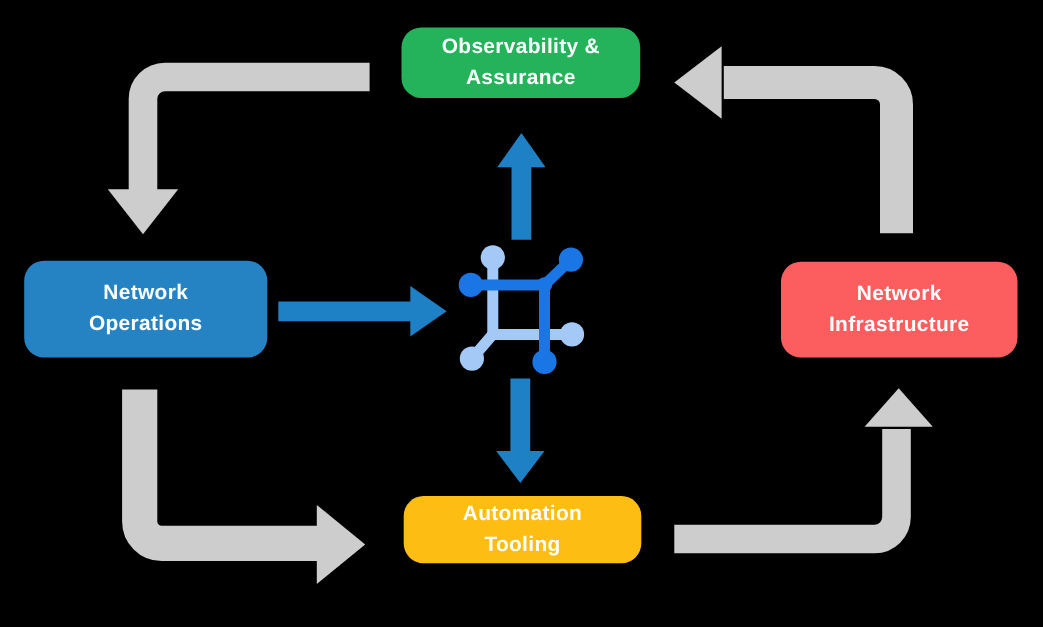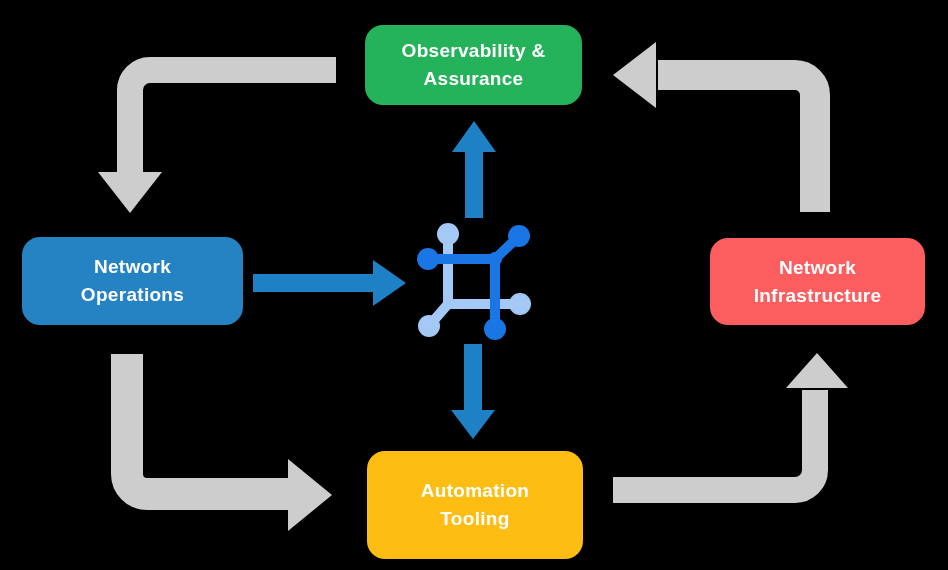--- a/index.html
+++ b/index.html
@@ -25,24 +25,24 @@
     text-align: center;
     color: #ffffff;
     border-radius: 18px;
     font-size: 19px;
     font-weight: 600;
     line-height: 1.45;
     letter-spacing: 0.3px;
     white-space: pre-line;
     user-select: none;
   }
-  #node-observability   { left: 365px; top: 25px;  width: 217px; height: 80px; }
+  #node-observability   { left: 365px; top: 25px;  width: 217px; height: 64px; }
   #node-operations      { left: 22px;  top: 237px; width: 221px; height: 88px; }
   #node-infrastructure  { left: 710px; top: 238px; width: 215px; height: 87px; }
-  #node-automation      { left: 367px; top: 451px; width: 216px; height: 108px; }
+  #node-automation      { left: 367px; top: 451px; width: 216px; height: 61px; }
 </style>
 </head>
 <body>
 
 <div id="stage" style="background: rgb(0, 0, 0);">
 
   <svg id="arrow-layer" viewBox="0 0 948 570" xmlns="http://www.w3.org/2000/svg">
 
     <g>
       <path d="M 336 70 L 150 70 A 20 20 0 0 0 130 90 L 130 174" fill="none" stroke-width="26" stroke="#cdcdcd"></path>

